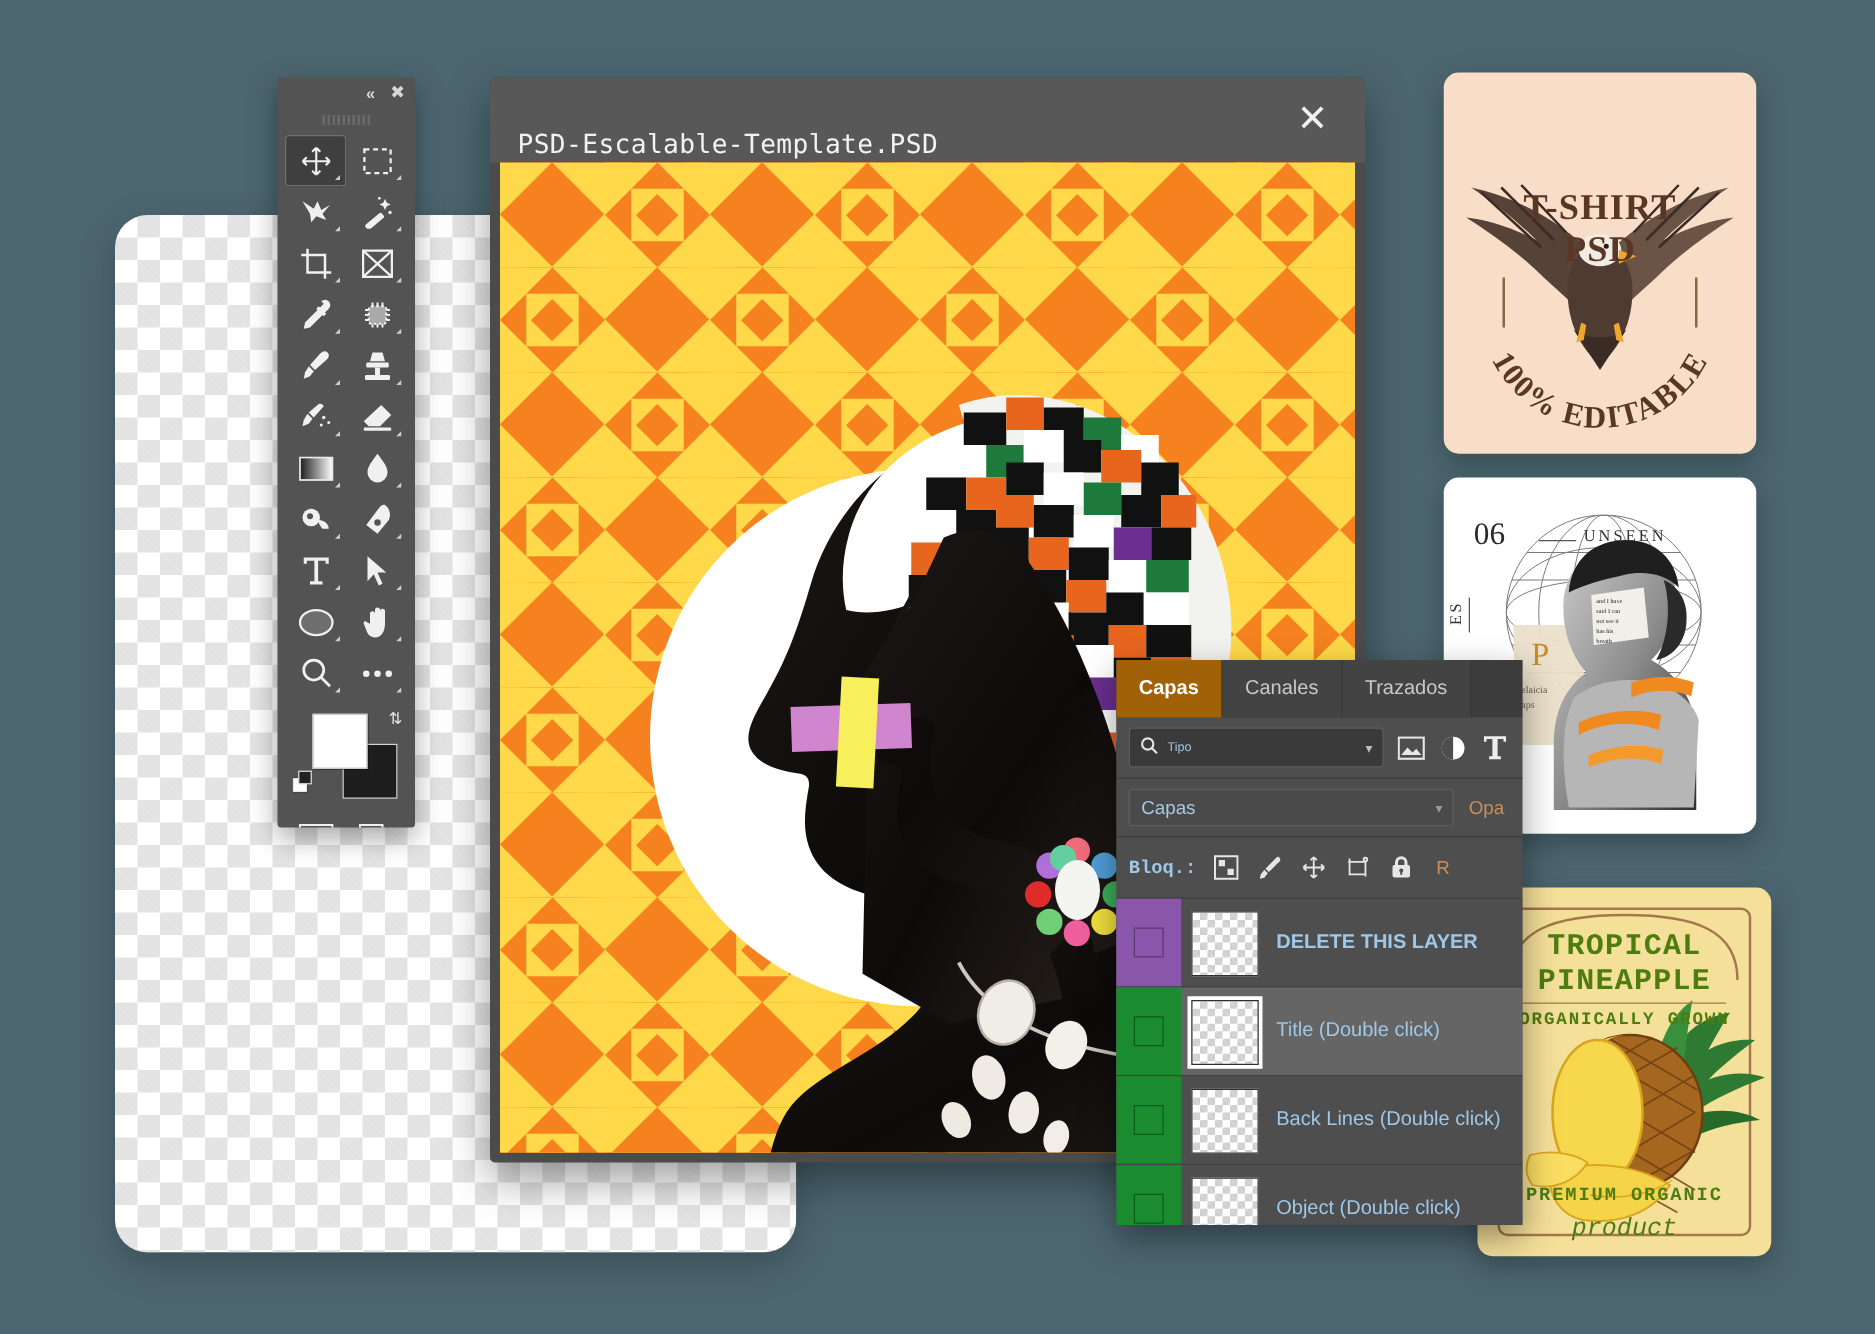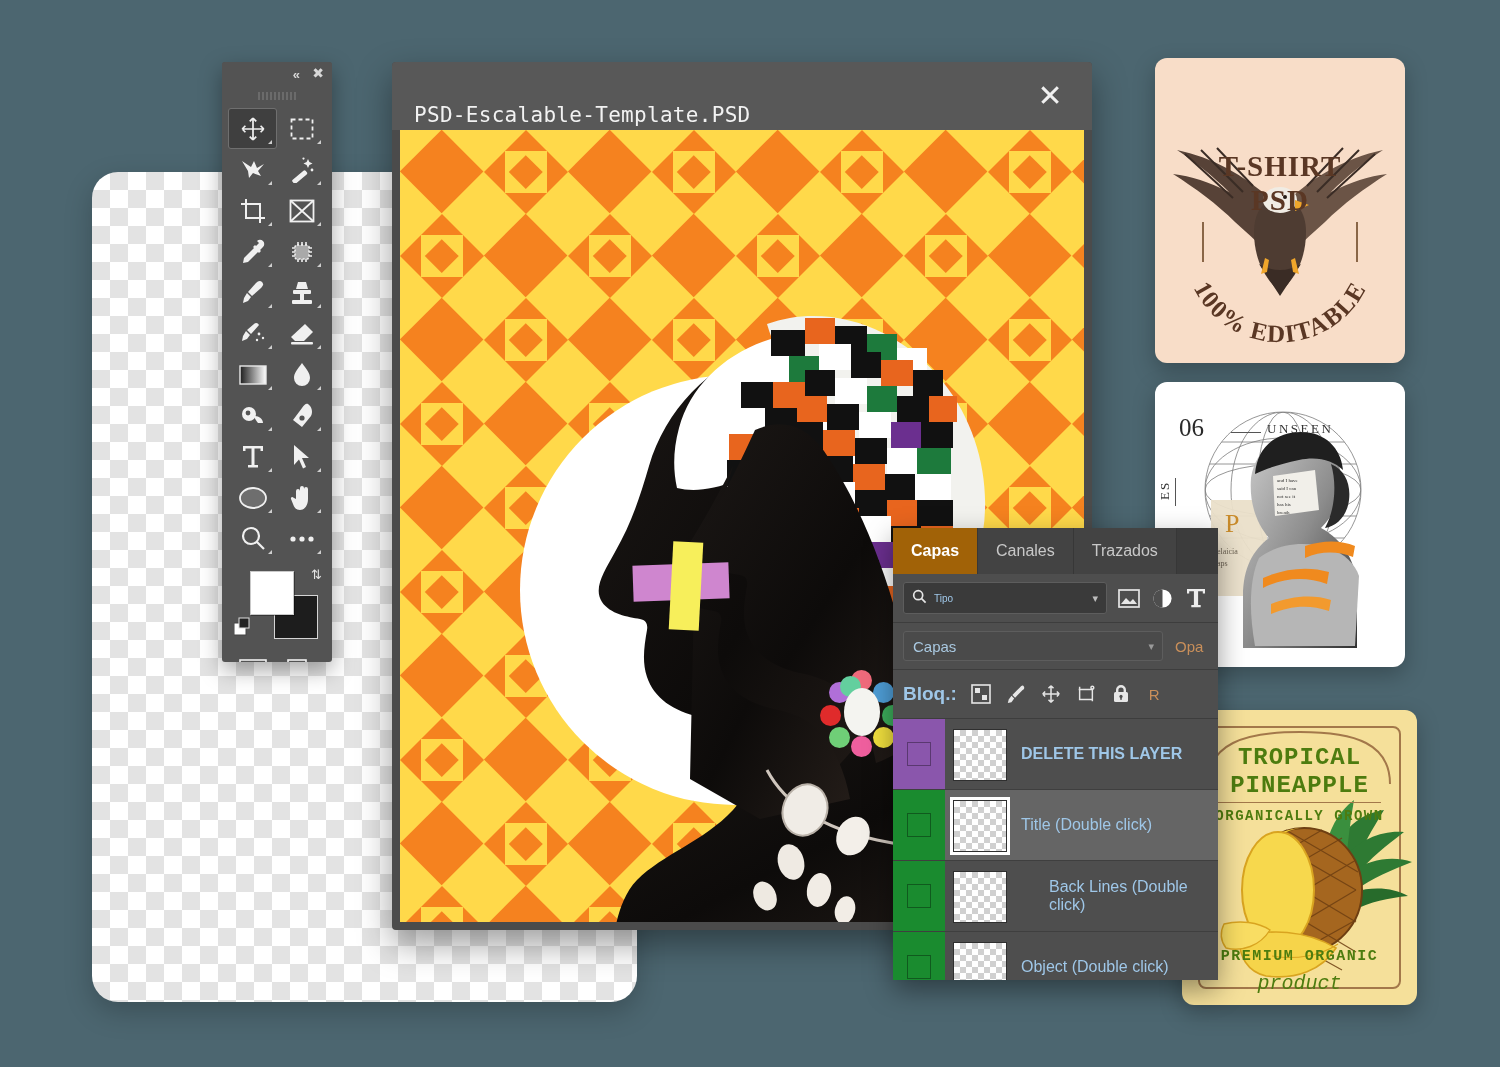--- a/index.html
+++ b/index.html
@@ -131,21 +131,21 @@
   }
   #lp-blend .bsel{
     flex:0 0 240px;height:28px;background:#4a4a4a;border:1px solid #5d5d5d;border-radius:3px;
     display:flex;align-items:center;padding:0 9px;color:#a9c8e0;font-size:15px;position:relative;
   }
   #lp-blend .bsel .caret{position:absolute;right:8px;color:#9a9a9a;font-size:11px;}
   #lp-blend .opa{color:#c98f5a;font-size:15px;}
   #lp-lock{
     height:48px;display:flex;align-items:center;padding:0 10px;gap:13px;border-bottom:1px solid #3d3d3d;
   }
-  #lp-lock .lbl{color:#9fc7e8;font-size:19px;font-weight:bold;}
+  #lp-lock .lbl{color:#9fc7e8;font-size:15px;font-weight:bold;font-family:Liberation Mono, monospace;}
   #lp-lock .li{width:22px;height:22px;display:flex;align-items:center;justify-content:center;color:#e2e2e2;}
   #lp-lock .rlbl{color:#c98f5a;font-size:15px;margin-left:4px;}
   .layer-row{
     height:70px;display:flex;align-items:center;position:relative;
     border-bottom:1px solid #3f3f3f;background:#4e4e4e;
   }
   .layer-row.selected{background:#656565;}
   .lr-color{
     position:absolute;left:0;top:0;bottom:0;width:52px;display:flex;align-items:center;justify-content:center;
   }
@@ -1189,21 +1189,21 @@
           <span class="eye"></span>
         </div>
       <div class="lr-thumb"></div>
       <div class="lr-name" style="color:#9fc7e8;">Title (Double click)</div>
     </div>
     <div class="layer-row">
       <div class="lr-color" style="background:#1a8b2f">
           <span class="eye"></span>
         </div>
       <div class="lr-thumb"></div>
-      <div class="lr-name" style="color:#9fc7e8;margin-left:28px;">Back Lines (Double click)</div>
+      <div class="lr-name" style="color:#9fc7e8;">Back Lines (Double click)</div>
     </div>
     <div class="layer-row">
       <div class="lr-color" style="background:#1a8b2f">
           <span class="eye"></span>
         </div>
       <div class="lr-thumb"></div>
       <div class="lr-name" style="color:#9fc7e8;">Object (Double click)</div>
     </div>
   </div>
 

